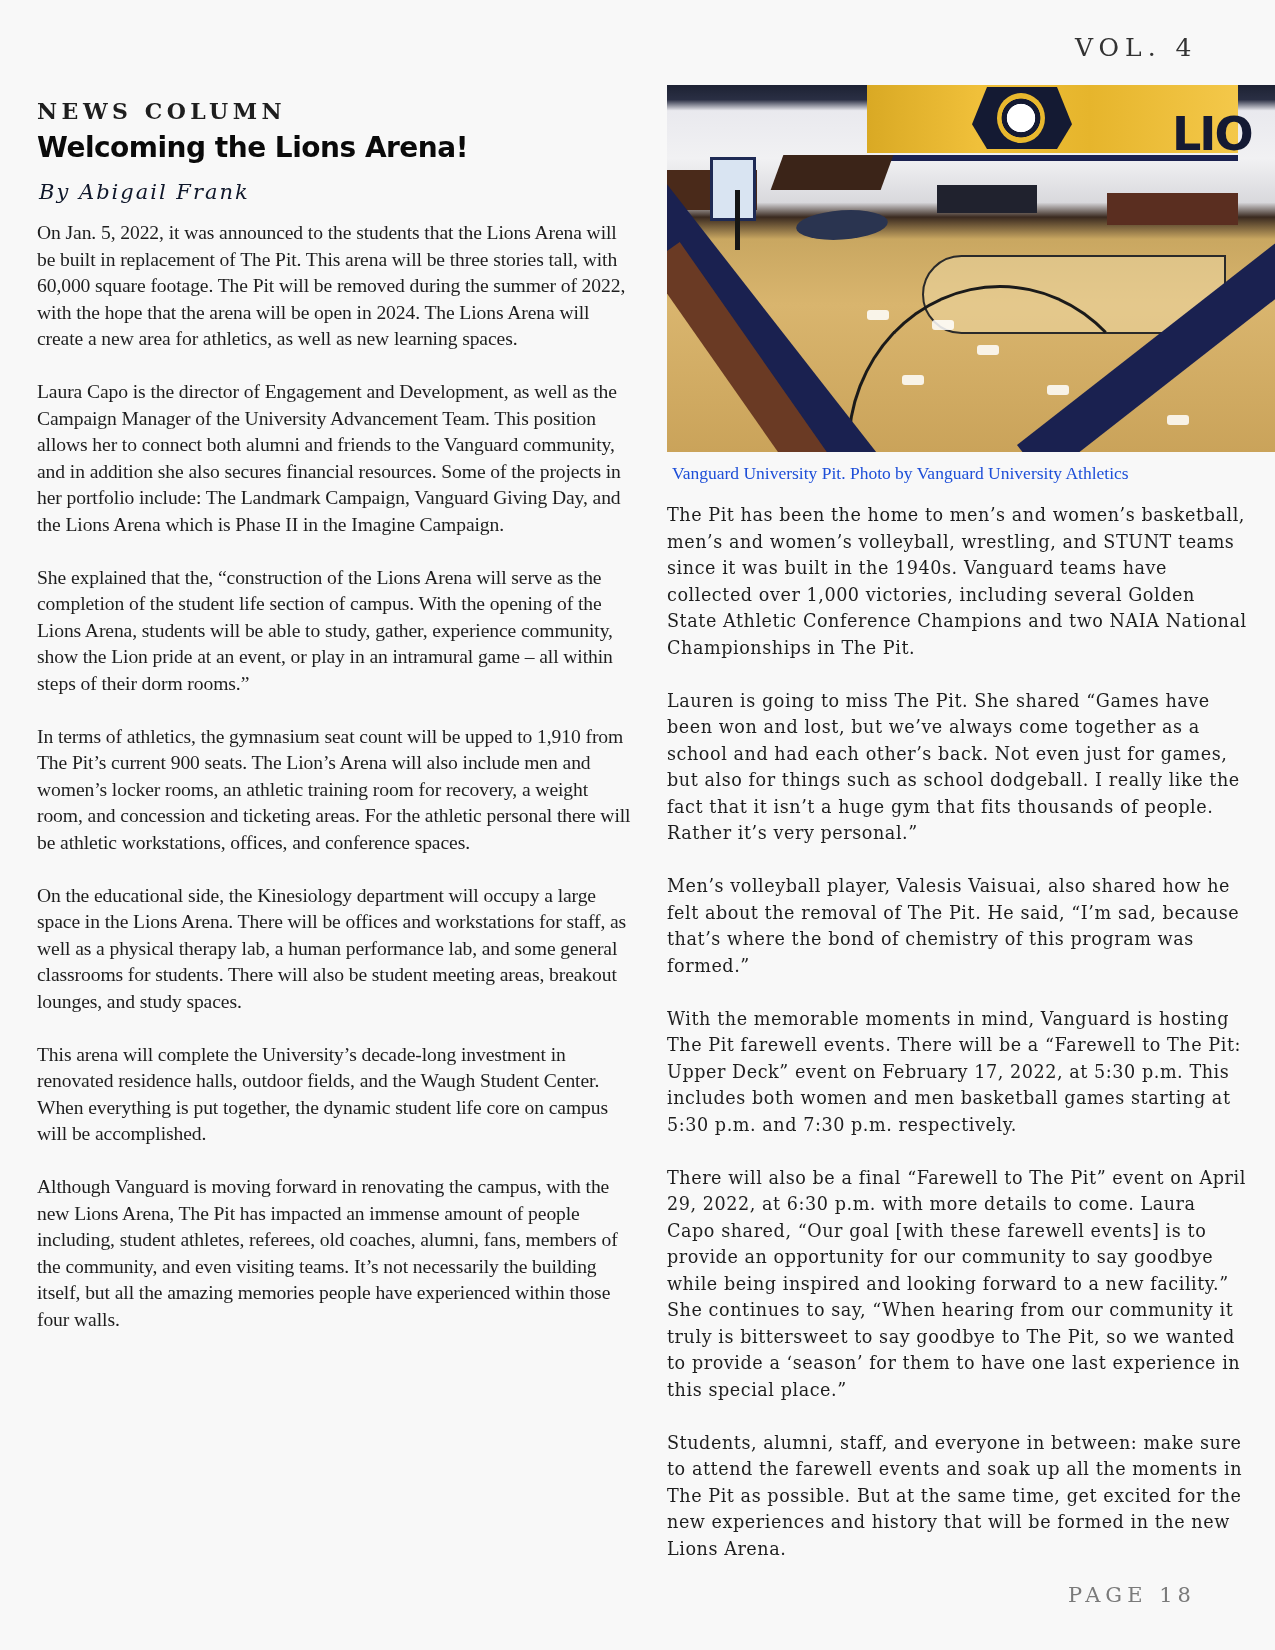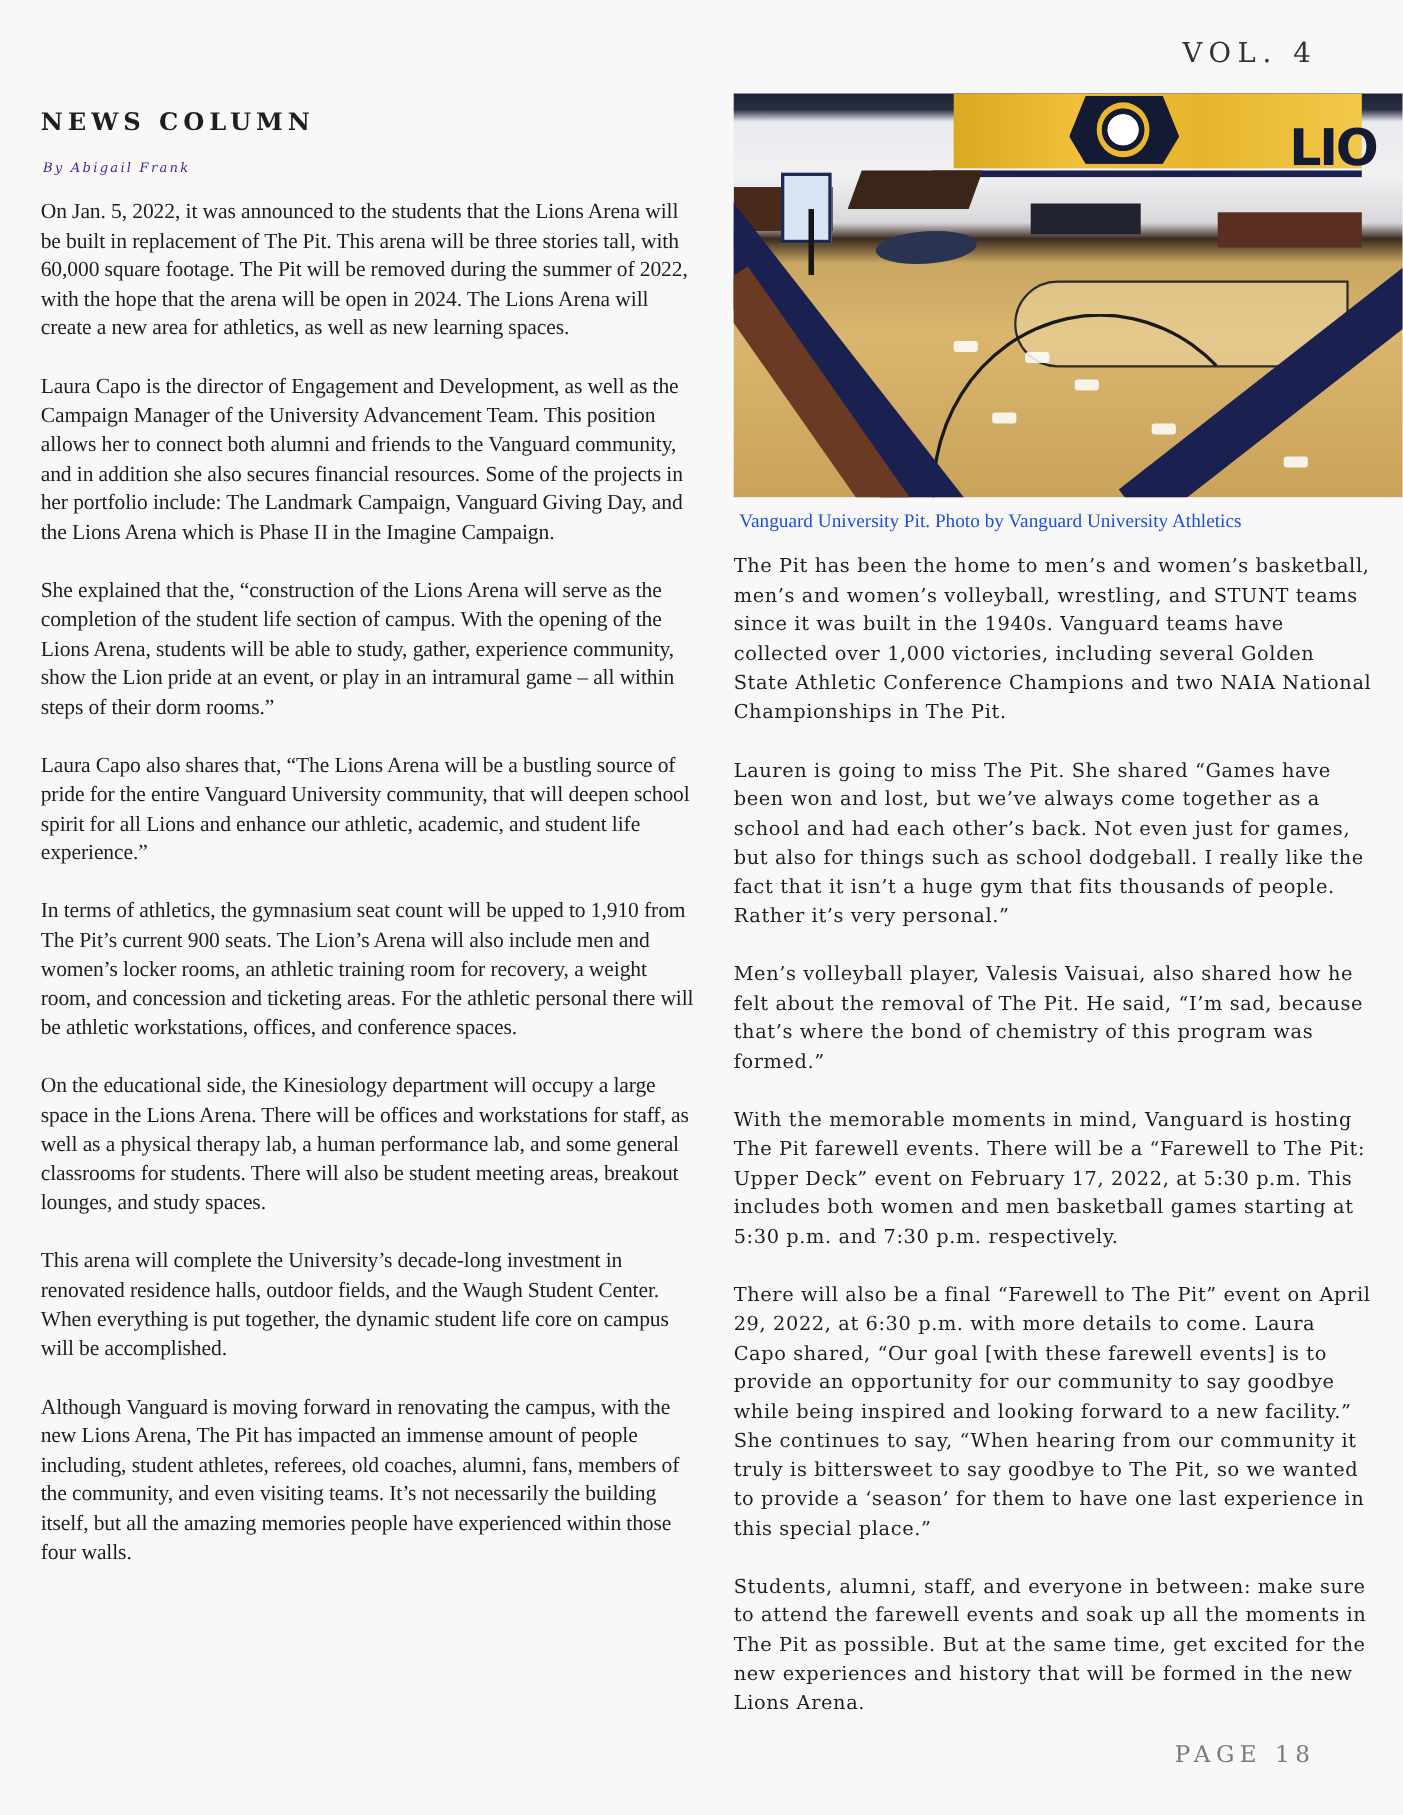--- a/index.html
+++ b/index.html
@@ -15,22 +15,22 @@
   .left { position: absolute; left: 37px; top: 96px; width: 600px; }
   .kicker {
     font-family: "DejaVu Serif", serif; font-weight: bold; font-size: 22px;
     letter-spacing: 4.5px; color: #1e1e1e; margin: 0; line-height: 30px;
   }
   .title {
     font-family: "DejaVu Sans", sans-serif; font-weight: bold; font-size: 28px;
     color: #0a0a0a; margin: 4px 0 0 0; line-height: 36px; letter-spacing: -0.5px;
   }
   .byline {
-    font-family: "DejaVu Serif", serif; font-style: italic; font-size: 12px;
-    color: #4c1d95; letter-spacing: 2px; margin: 12px 0 0 2px; line-height: 28px;
+    font-family: "DejaVu Serif", serif; font-style: italic; font-size: 21px;
+    color: #0f172a; letter-spacing: 2px; margin: 12px 0 0 2px; line-height: 28px;
   }
   .body-l { margin-top: 14px; }
   .body-l p {
     margin: 0 0 26.5px 0; font-size: 19.6px; line-height: 26.5px; color: #1e1e1e;
     font-family: "Liberation Serif", serif; letter-spacing: -0.1px;
   }
   .right { position: absolute; left: 667px; top: 85px; width: 580px; }
   .photo {
     position: relative; width: 676px; height: 367px; overflow: hidden;
     background: linear-gradient(180deg, #1d2233 0%, #2a2f44 4%, #e9e9ee 7%, #f1f1f3 20%, #d8d8dc 32%, #3a2a20 36%, #c9a761 42%, #d9b56e 60%, #caa35a 100%);
@@ -85,26 +85,26 @@
     color: #7a7a7a; font-family: "DejaVu Serif", serif;
   }
 </style>
 </head>
 <body>
 
 <div class="vol">VOL. 4</div>
 
 <div class="left">
   <h2 class="kicker">NEWS COLUMN</h2>
+  <h1 class="title">Welcoming the Lions Arena!</h1>
   <div class="byline">By Abigail Frank</div>
   <div class="body-l">
     <p>On Jan. 5, 2022, it was announced to the students that the Lions Arena will be built in replacement of The Pit. This arena will be three stories tall, with 60,000 square footage. The Pit will be removed during the summer of 2022, with the hope that the arena will be open in 2024. The Lions Arena will create a new area for athletics, as well as new learning spaces.</p>
     <p>Laura Capo is the director of Engagement and Development, as well as the Campaign Manager of the University Advancement Team. This position allows her to connect both alumni and friends to the Vanguard community, and in addition she also secures financial resources. Some of the projects in her portfolio include: The Landmark Campaign, Vanguard Giving Day, and the Lions Arena which is Phase II in the Imagine Campaign.</p>
     <p>She explained that the, “construction of the Lions Arena will serve as the completion of the student life section of campus. With the opening of the Lions Arena, students will be able to study, gather, experience community, show the Lion pride at an event, or play in an intramural game – all within steps of their dorm rooms.”</p>
-    <p>Laura Capo also shares that, “The Lions Arena will be a bustling source of pride for the entire Vanguard University community, that will deepen school spirit for all Lions and enhance our athletic, academic, and student life experience.”</p>
     <p>In terms of athletics, the gymnasium seat count will be upped to 1,910 from The Pit’s current 900 seats. The Lion’s Arena will also include men and women’s locker rooms, an athletic training room for recovery, a weight room, and concession and ticketing areas. For the athletic personal there will be athletic workstations, offices, and conference spaces.</p>
     <p>On the educational side, the Kinesiology department will occupy a large space in the Lions Arena. There will be offices and workstations for staff, as well as a physical therapy lab, a human performance lab, and some general classrooms for students. There will also be student meeting areas, breakout lounges, and study spaces.</p>
     <p>This arena will complete the University’s decade-long investment in renovated residence halls, outdoor fields, and the Waugh Student Center. When everything is put together, the dynamic student life core on campus will be accomplished.</p>
     <p>Although Vanguard is moving forward in renovating the campus, with the new Lions Arena, The Pit has impacted an immense amount of people including, student athletes, referees, old coaches, alumni, fans, members of the community, and even visiting teams. It’s not necessarily the building itself, but all the amazing memories people have experienced within those four walls.</p>
   </div>
 </div>
 
 <div class="right">
   <div class="photo" title="Vanguard University Pit gymnasium basketball court">
     <div class="banner"></div>

